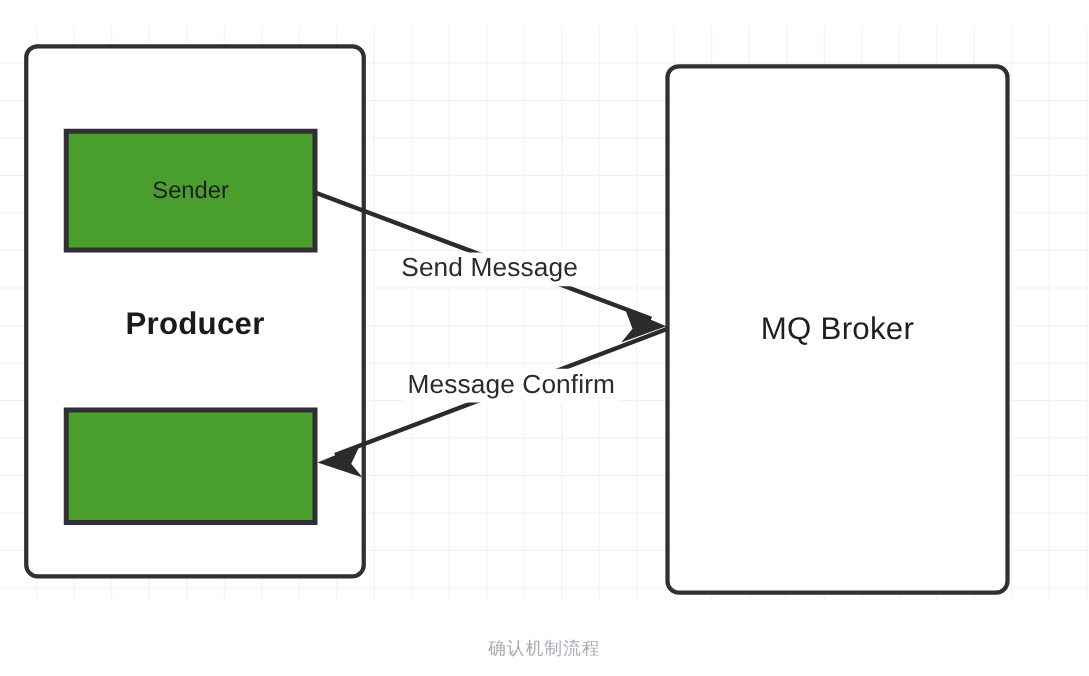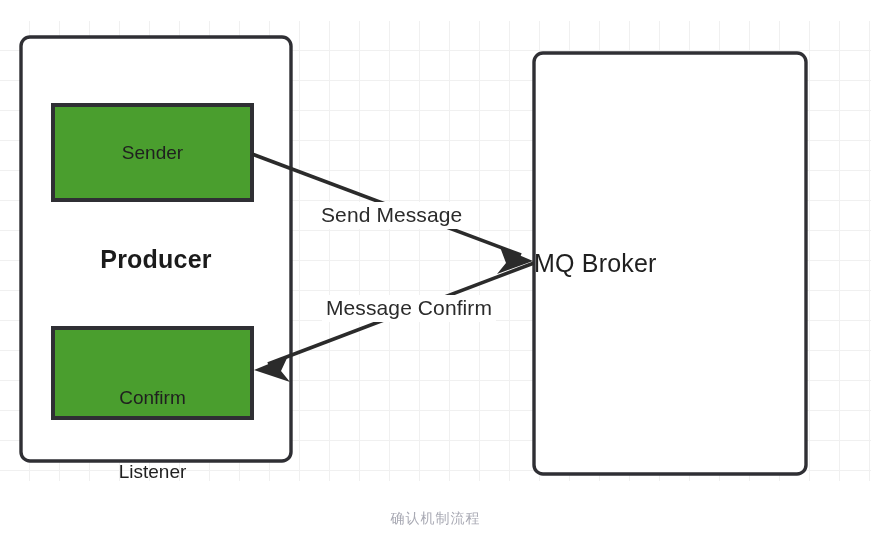--- a/index.html
+++ b/index.html
@@ -102,26 +102,22 @@
     <g>
       <line x1="534" y1="263" x2="268" y2="364" stroke="#2b2b2b" stroke-width="3.6" stroke-linecap="butt"></line>
       <polygon points="254,370 288,356 281,371 290,382" fill="#2b2b2b"></polygon>
     </g>
   </svg>
 
   <div class="txt node-label" style="left:53px; top:142px; width:199px;">Sender</div>
 
   <div class="txt producer-title" style="left:21px; top:245px; width:270px; text-align:center;">Producer</div>
 
-  <div class="txt node-label" style="left:53px; top:342px; width:199px;">
-    <div>Confirm</div>
-    <div style="margin-top:7px;">Listener</div>
-  </div>
 
-  <div class="txt broker-title" style="left:534px; top:249px; width:272px; text-align:left;">MQ Broker</div>
+  <div class="txt broker-title" style="left:534px; top:249px; width:272px; text-align:center;">MQ Broker</div>
 
   <div class="txt edge-label" style="left:317px; top:202px;">Send Message</div>
 
   <div class="txt edge-label" style="left:322px; top:295px;">Message Confirm</div>
 
   <div class="txt caption" style="left:0px; top:510px; width:871px; text-align:center;">确认机制流程</div>
 
 </div>
 
 </body></html>

